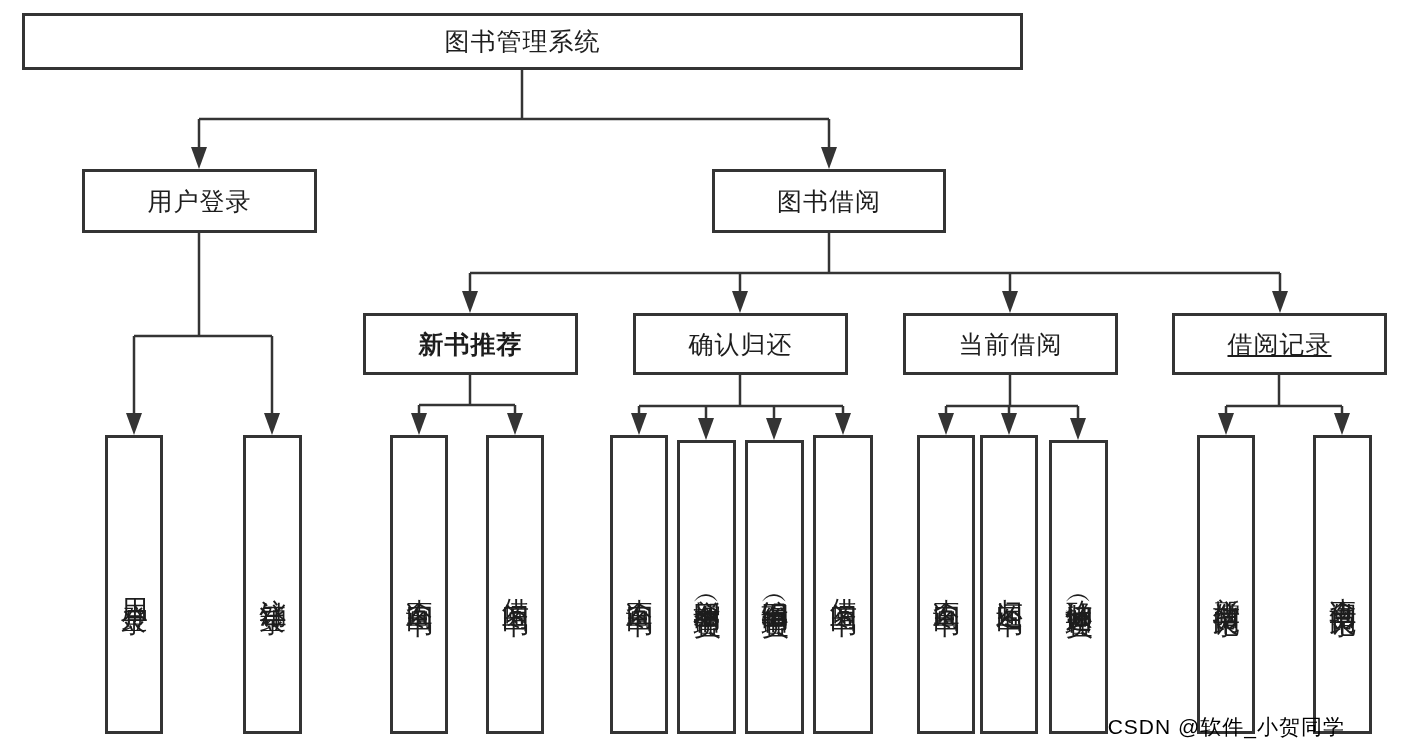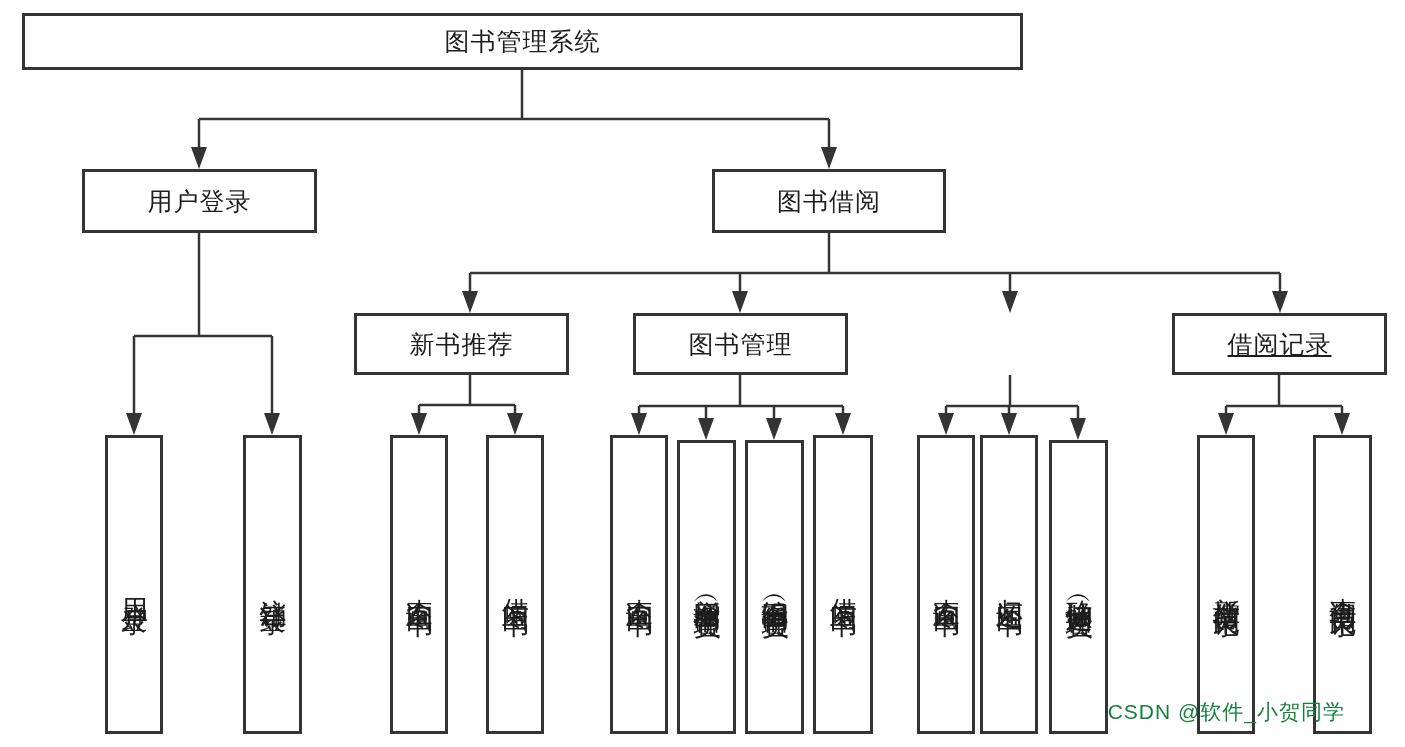--- a/index.html
+++ b/index.html
@@ -19,22 +19,22 @@
   .leaf{
     position:absolute;box-sizing:border-box;
     border:3px solid #343434;background:#ffffff;
     writing-mode:vertical-rl;text-orientation:mixed;
     display:flex;align-items:center;justify-content:center;
     color:#1d1d1d;font-size:27px;letter-spacing:4px;line-height:1.0;
     z-index:2;
   }
   svg.connectors{position:absolute;left:0;top:0;z-index:1;}
   .watermark{
-    position:absolute;right:10px;bottom:21px;
-    color:#15803d;font-size:21px;letter-spacing:1px;
+    position:absolute;right:10px;bottom:6px;
+    color:#000000;font-size:21px;letter-spacing:1px;
     z-index:3;white-space:nowrap;
   }
 </style>
 </head>
 <body>
 
 <div class="stage">
 
   <svg class="connectors" width="1405" height="747" viewBox="0 0 1405 747">
     <g stroke="#343434" stroke-width="2.5" fill="none">
@@ -107,22 +107,23 @@
       <polygon points="1226,435 1218,413 1234,413"></polygon>
       <polygon points="1342,435 1334,413 1350,413"></polygon>
     </g>
   </svg>
 
   <div class="node" style="left:22px;top:13px;width:1001px;height:57px;">图书管理系统</div>
 
   <div class="node" style="left:82px;top:169px;width:235px;height:64px;">用户登录</div>
   <div class="node" style="left:712px;top:169px;width:234px;height:64px;">图书借阅</div>
 
-  <div class="node" style="left:354px;top:313px;width:215px;height:62px;">新书推荐</div>
-  <div class="node" style="left:633px;top:313px;width:215px;height:62px;">图书管理</div>
+  <div class="node" style="left:363px;top:313px;width:215px;height:62px;font-weight:bold;">新书推荐</div>
+  <div class="node" style="left:633px;top:313px;width:215px;height:62px;">确认归还</div>
+  <div class="node" style="left:903px;top:313px;width:215px;height:62px;">当前借阅</div>
   <div class="node" style="left:1172px;top:313px;width:215px;height:62px;text-decoration:underline;">借阅记录</div>
 
   <div class="leaf" style="left:105px;top:435px;width:58px;height:299px;">用户登录</div>
   <div class="leaf" style="left:243px;top:435px;width:59px;height:299px;">注销登录</div>
 
   <div class="leaf" style="left:390px;top:435px;width:58px;height:299px;">查询图书</div>
   <div class="leaf" style="left:486px;top:435px;width:58px;height:299px;">借阅图书</div>
 
   <div class="leaf" style="left:610px;top:435px;width:58px;height:299px;">查询图书</div>
   <div class="leaf" style="left:677px;top:440px;width:59px;height:294px;letter-spacing:2px;">新增图书（管理员）</div>

